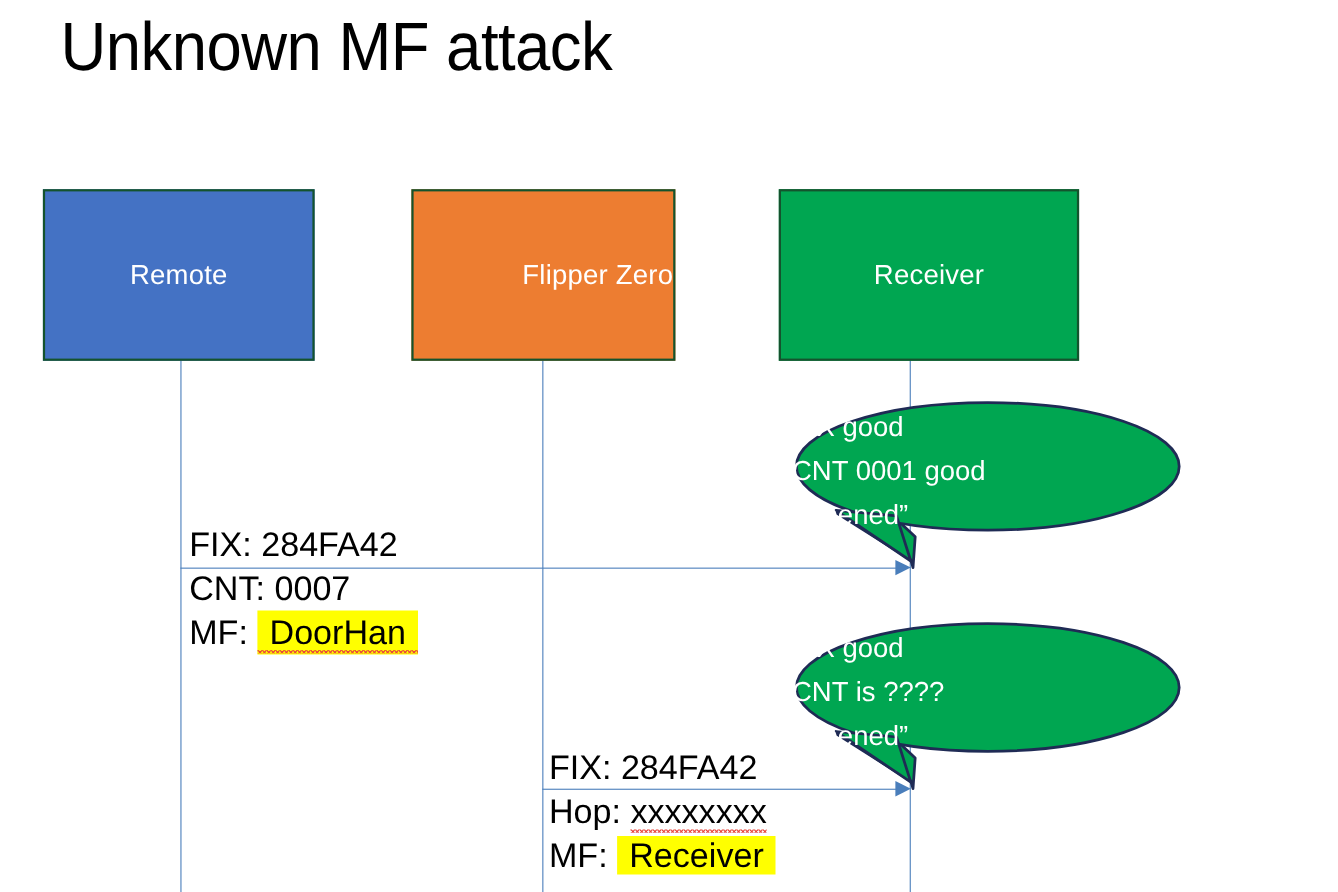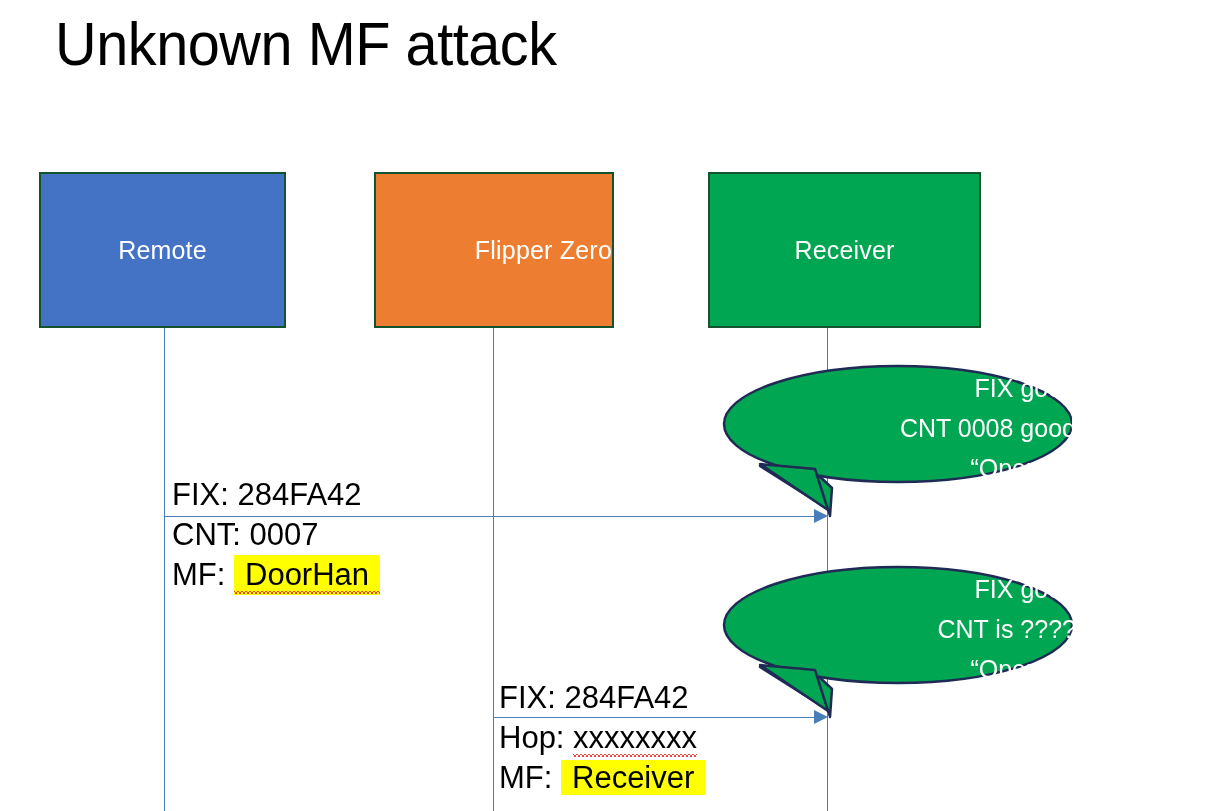--- a/index.html
+++ b/index.html
@@ -101,21 +101,21 @@
   .callout {
     position: absolute;
   }
   .callout svg {
     display: block;
   }
   .callout-text {
     position: absolute;
     left: 0;
     right: 0;
-    text-align: right;
+    text-align: left;
     color: #ffffff;
     font-size: 25px;
     line-height: 40px;
     pointer-events: none;
   }
 </style>
 </head>
 <body>
 
 <div id="slide-title">Unknown MF attack</div>
@@ -166,21 +166,21 @@
   </div>
 </div>
 
 <div class="callout" style="left:720px; top:362px; width:356px; height:158px;">
   <svg width="356" height="158" viewBox="0 0 356 158">
     <path d="M 112 126 L 95 110 L 40 104 L 108 147 L 110 154 Z" fill="#00A651" stroke="#1F2B55" stroke-width="2.5" stroke-linejoin="round"></path>
     <ellipse cx="178" cy="62" rx="174" ry="58" fill="#00A651" stroke="#1F2B55" stroke-width="2.5"></ellipse>
     <path d="M 95 107 L 40 102 L 108 148 Z" fill="#00A651" stroke="#1F2B55" stroke-width="2.5" stroke-linejoin="round"></path>
   </svg>
   <div class="callout-text" style="top:6px;">FIX good</div>
-  <div class="callout-text" style="top:46px;">CNT 0008 good</div>
+  <div class="callout-text" style="top:46px;">CNT 0001 good</div>
   <div class="callout-text" style="top:86px;">“Opened”</div>
 </div>
 
 <div class="callout" style="left:720px; top:563px; width:356px; height:158px;">
   <svg width="356" height="158" viewBox="0 0 356 158">
     <path d="M 112 126 L 95 110 L 40 104 L 108 147 L 110 154 Z" fill="#00A651" stroke="#1F2B55" stroke-width="2.5" stroke-linejoin="round"></path>
     <ellipse cx="178" cy="62" rx="174" ry="58" fill="#00A651" stroke="#1F2B55" stroke-width="2.5"></ellipse>
     <path d="M 95 107 L 40 102 L 108 148 Z" fill="#00A651" stroke="#1F2B55" stroke-width="2.5" stroke-linejoin="round"></path>
   </svg>
   <div class="callout-text" style="top:6px;">FIX good</div>

